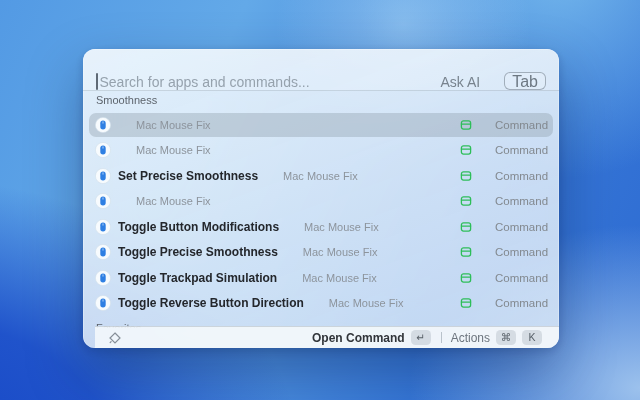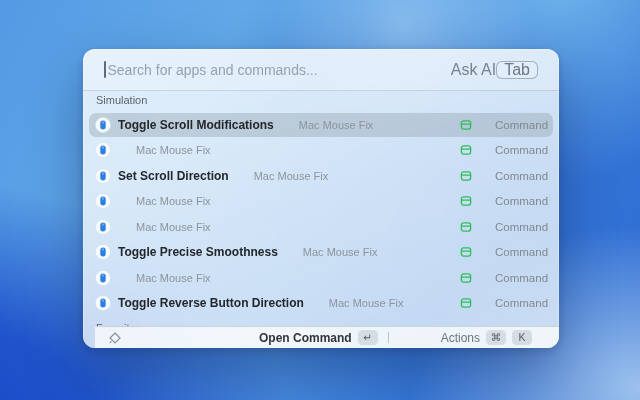--- a/index.html
+++ b/index.html
@@ -15,154 +15,154 @@
   }
   .window{
     position:absolute;left:83px;top:49px;width:476px;height:299px;
     border-radius:12px;
     background:linear-gradient(160deg, rgba(245,249,252,0.88) 0%, rgba(230,239,247,0.85) 55%, rgba(223,234,245,0.82) 100%);
     backdrop-filter: blur(22px) saturate(1.15);
     box-shadow:0 24px 55px rgba(8,28,80,0.38), 0 3px 10px rgba(8,28,80,0.20), inset 0 0 0 0.5px rgba(255,255,255,0.55);
     overflow:hidden;
   }
   
-  .search{height:41px;display:flex;align-items:center;padding:0 21px;
+  .search{height:41px;display:flex;align-items:flex-end;padding:0 13px;
     border-bottom:1px solid rgba(95,112,128,0.22);background:rgba(255,255,255,0.18);}
   .caret{width:1.5px;height:17px;background:#5f6a76;margin-right:2px;border-radius:1px;}
   .ph{font-size:14px;color:#96a2ad;flex:1;white-space:nowrap;}
-  .askai{font-size:16px;color:#78838e;margin-right:0;}
+  .askai{font-size:14px;color:#78838e;margin-right:24px;}
   .tabkey{font-size:16px;color:#6d7882;border:1px solid rgba(110,122,134,0.55);
     border-radius:6px;padding:1.5px 7px;line-height:13px;background:rgba(255,255,255,0.15);}
   
   .list{padding:0 6px;height:237px;overflow:hidden;}
   .section-label{font-size:11px;line-height:13px;color:#5d646c;padding:3px 7px 6px;}
   .section-label.fav{padding-top:5px;}
   .row{height:23.5px;display:flex;align-items:center;gap:7px;padding:0 6px 0 6px;
     border-radius:7px;margin-bottom:2px;}
   .row.selected{background:rgba(146,160,172,0.40);}
   .app-icon{width:16px;height:16px;flex:0 0 16px;display:flex;}
   .row-title{font-size:12px;font-weight:600;color:#24272c;white-space:nowrap;}
   .row-subtitle{font-size:11px;color:#8d949c;white-space:nowrap;margin-left:18px;}
   .row-spacer{flex:1;}
   .cmd-icon{width:12px;height:12px;flex:0 0 12px;display:flex;}
   .row-accessory{font-size:11.5px;color:#83898f;margin-left:16px;width:52px;text-align:left;}
   
   .footer{position:absolute;left:12px;right:0;bottom:0;height:21px;
-    display:flex;align-items:center;padding:0 27px 0 13px;
+    display:flex;align-items:center;padding:0 17px 0 13px;
     background:rgba(243,247,251,0.92);border-top:1px solid rgba(95,112,128,0.25);}
   .logo{width:14px;height:14px;display:flex;}
   .fspacer{flex:1;}
   .primary{font-size:12px;font-weight:600;color:#31353a;}
-  .secondary{font-size:12px;color:#6d757e;margin-left:43px;}
+  .secondary{font-size:12px;color:#6d757e;}
   .key{font-size:10.5px;color:#596169;background:rgba(120,132,144,0.22);
     border-radius:4.5px;min-width:11px;text-align:center;padding:1px 4.5px;line-height:13px;margin-left:6px;}
   .vsep{width:1px;height:11px;background:rgba(120,132,144,0.45);margin:0 9px 0 10px;}
 </style>
 </head>
 <body>
 
 <div class="window">
 
   <div class="search">
     <span class="caret"></span>
     <span class="ph">Search for apps and commands...</span>
     <span class="askai">Ask AI</span>
     <span class="tabkey">Tab</span>
   </div>
 
   <div class="list">
-    <div class="section-label">Simulation</div>
+    <div class="section-label">Smoothness</div>
     <div class="rows">
 
         <div class="row selected">
           <span class="app-icon">
             <svg viewBox="0 0 16 16" width="16" height="16">
               <circle cx="8" cy="8" r="7.6" fill="#f7fbfe" stroke="#d2dfea" stroke-width="0.6"></circle>
               <rect x="5.3" y="3.5" width="5.4" height="9" rx="2.7" fill="#2e7fe3"></rect>
               <rect x="7.55" y="4.3" width="0.9" height="2.5" rx="0.45" fill="#bcd9f7"></rect>
             </svg>
           </span>
-          <span class="row-title">Toggle Scroll Modifications</span>
-          <span class="row-subtitle">Mac Mouse Fix</span>
-          <span class="row-spacer"></span>
-          <span class="cmd-icon">
-            <svg viewBox="0 0 12 12" width="12" height="12" fill="none" stroke="#2ebe59" stroke-width="1.3" stroke-linecap="round">
-              <rect x="1.4" y="1.9" width="9.2" height="8.2" rx="2.1"></rect>
-              <line x1="1.4" y1="5.1" x2="10.6" y2="5.1"></line>
-            </svg>
-          </span>
-          <span class="row-accessory">Command</span>
-        </div>
-
-        <div class="row">
-          <span class="app-icon">
-            <svg viewBox="0 0 16 16" width="16" height="16">
-              <circle cx="8" cy="8" r="7.6" fill="#f7fbfe" stroke="#d2dfea" stroke-width="0.6"></circle>
-              <rect x="5.3" y="3.5" width="5.4" height="9" rx="2.7" fill="#2e7fe3"></rect>
-              <rect x="7.55" y="4.3" width="0.9" height="2.5" rx="0.45" fill="#bcd9f7"></rect>
-            </svg>
-          </span>
-          <span class="row-subtitle">Mac Mouse Fix</span>
-          <span class="row-spacer"></span>
-          <span class="cmd-icon">
-            <svg viewBox="0 0 12 12" width="12" height="12" fill="none" stroke="#2ebe59" stroke-width="1.3" stroke-linecap="round">
-              <rect x="1.4" y="1.9" width="9.2" height="8.2" rx="2.1"></rect>
-              <line x1="1.4" y1="5.1" x2="10.6" y2="5.1"></line>
-            </svg>
-          </span>
-          <span class="row-accessory">Command</span>
-        </div>
-
-        <div class="row">
-          <span class="app-icon">
-            <svg viewBox="0 0 16 16" width="16" height="16">
-              <circle cx="8" cy="8" r="7.6" fill="#f7fbfe" stroke="#d2dfea" stroke-width="0.6"></circle>
-              <rect x="5.3" y="3.5" width="5.4" height="9" rx="2.7" fill="#2e7fe3"></rect>
-              <rect x="7.55" y="4.3" width="0.9" height="2.5" rx="0.45" fill="#bcd9f7"></rect>
-            </svg>
-          </span>
-          <span class="row-title">Set Scroll Direction</span>
-          <span class="row-subtitle">Mac Mouse Fix</span>
-          <span class="row-spacer"></span>
-          <span class="cmd-icon">
-            <svg viewBox="0 0 12 12" width="12" height="12" fill="none" stroke="#2ebe59" stroke-width="1.3" stroke-linecap="round">
-              <rect x="1.4" y="1.9" width="9.2" height="8.2" rx="2.1"></rect>
-              <line x1="1.4" y1="5.1" x2="10.6" y2="5.1"></line>
-            </svg>
-          </span>
-          <span class="row-accessory">Command</span>
-        </div>
-
-        <div class="row">
-          <span class="app-icon">
-            <svg viewBox="0 0 16 16" width="16" height="16">
-              <circle cx="8" cy="8" r="7.6" fill="#f7fbfe" stroke="#d2dfea" stroke-width="0.6"></circle>
-              <rect x="5.3" y="3.5" width="5.4" height="9" rx="2.7" fill="#2e7fe3"></rect>
-              <rect x="7.55" y="4.3" width="0.9" height="2.5" rx="0.45" fill="#bcd9f7"></rect>
-            </svg>
-          </span>
-          <span class="row-subtitle">Mac Mouse Fix</span>
-          <span class="row-spacer"></span>
-          <span class="cmd-icon">
-            <svg viewBox="0 0 12 12" width="12" height="12" fill="none" stroke="#2ebe59" stroke-width="1.3" stroke-linecap="round">
-              <rect x="1.4" y="1.9" width="9.2" height="8.2" rx="2.1"></rect>
-              <line x1="1.4" y1="5.1" x2="10.6" y2="5.1"></line>
-            </svg>
-          </span>
-          <span class="row-accessory">Command</span>
-        </div>
-
-        <div class="row">
-          <span class="app-icon">
-            <svg viewBox="0 0 16 16" width="16" height="16">
-              <circle cx="8" cy="8" r="7.6" fill="#f7fbfe" stroke="#d2dfea" stroke-width="0.6"></circle>
-              <rect x="5.3" y="3.5" width="5.4" height="9" rx="2.7" fill="#2e7fe3"></rect>
-              <rect x="7.55" y="4.3" width="0.9" height="2.5" rx="0.45" fill="#bcd9f7"></rect>
-            </svg>
-          </span>
+          <span class="row-subtitle">Mac Mouse Fix</span>
+          <span class="row-spacer"></span>
+          <span class="cmd-icon">
+            <svg viewBox="0 0 12 12" width="12" height="12" fill="none" stroke="#2ebe59" stroke-width="1.3" stroke-linecap="round">
+              <rect x="1.4" y="1.9" width="9.2" height="8.2" rx="2.1"></rect>
+              <line x1="1.4" y1="5.1" x2="10.6" y2="5.1"></line>
+            </svg>
+          </span>
+          <span class="row-accessory">Command</span>
+        </div>
+
+        <div class="row">
+          <span class="app-icon">
+            <svg viewBox="0 0 16 16" width="16" height="16">
+              <circle cx="8" cy="8" r="7.6" fill="#f7fbfe" stroke="#d2dfea" stroke-width="0.6"></circle>
+              <rect x="5.3" y="3.5" width="5.4" height="9" rx="2.7" fill="#2e7fe3"></rect>
+              <rect x="7.55" y="4.3" width="0.9" height="2.5" rx="0.45" fill="#bcd9f7"></rect>
+            </svg>
+          </span>
+          <span class="row-subtitle">Mac Mouse Fix</span>
+          <span class="row-spacer"></span>
+          <span class="cmd-icon">
+            <svg viewBox="0 0 12 12" width="12" height="12" fill="none" stroke="#2ebe59" stroke-width="1.3" stroke-linecap="round">
+              <rect x="1.4" y="1.9" width="9.2" height="8.2" rx="2.1"></rect>
+              <line x1="1.4" y1="5.1" x2="10.6" y2="5.1"></line>
+            </svg>
+          </span>
+          <span class="row-accessory">Command</span>
+        </div>
+
+        <div class="row">
+          <span class="app-icon">
+            <svg viewBox="0 0 16 16" width="16" height="16">
+              <circle cx="8" cy="8" r="7.6" fill="#f7fbfe" stroke="#d2dfea" stroke-width="0.6"></circle>
+              <rect x="5.3" y="3.5" width="5.4" height="9" rx="2.7" fill="#2e7fe3"></rect>
+              <rect x="7.55" y="4.3" width="0.9" height="2.5" rx="0.45" fill="#bcd9f7"></rect>
+            </svg>
+          </span>
+          <span class="row-title">Set Precise Smoothness</span>
+          <span class="row-subtitle">Mac Mouse Fix</span>
+          <span class="row-spacer"></span>
+          <span class="cmd-icon">
+            <svg viewBox="0 0 12 12" width="12" height="12" fill="none" stroke="#2ebe59" stroke-width="1.3" stroke-linecap="round">
+              <rect x="1.4" y="1.9" width="9.2" height="8.2" rx="2.1"></rect>
+              <line x1="1.4" y1="5.1" x2="10.6" y2="5.1"></line>
+            </svg>
+          </span>
+          <span class="row-accessory">Command</span>
+        </div>
+
+        <div class="row">
+          <span class="app-icon">
+            <svg viewBox="0 0 16 16" width="16" height="16">
+              <circle cx="8" cy="8" r="7.6" fill="#f7fbfe" stroke="#d2dfea" stroke-width="0.6"></circle>
+              <rect x="5.3" y="3.5" width="5.4" height="9" rx="2.7" fill="#2e7fe3"></rect>
+              <rect x="7.55" y="4.3" width="0.9" height="2.5" rx="0.45" fill="#bcd9f7"></rect>
+            </svg>
+          </span>
+          <span class="row-subtitle">Mac Mouse Fix</span>
+          <span class="row-spacer"></span>
+          <span class="cmd-icon">
+            <svg viewBox="0 0 12 12" width="12" height="12" fill="none" stroke="#2ebe59" stroke-width="1.3" stroke-linecap="round">
+              <rect x="1.4" y="1.9" width="9.2" height="8.2" rx="2.1"></rect>
+              <line x1="1.4" y1="5.1" x2="10.6" y2="5.1"></line>
+            </svg>
+          </span>
+          <span class="row-accessory">Command</span>
+        </div>
+
+        <div class="row">
+          <span class="app-icon">
+            <svg viewBox="0 0 16 16" width="16" height="16">
+              <circle cx="8" cy="8" r="7.6" fill="#f7fbfe" stroke="#d2dfea" stroke-width="0.6"></circle>
+              <rect x="5.3" y="3.5" width="5.4" height="9" rx="2.7" fill="#2e7fe3"></rect>
+              <rect x="7.55" y="4.3" width="0.9" height="2.5" rx="0.45" fill="#bcd9f7"></rect>
+            </svg>
+          </span>
+          <span class="row-title">Toggle Button Modifications</span>
           <span class="row-subtitle">Mac Mouse Fix</span>
           <span class="row-spacer"></span>
           <span class="cmd-icon">
             <svg viewBox="0 0 12 12" width="12" height="12" fill="none" stroke="#2ebe59" stroke-width="1.3" stroke-linecap="round">
               <rect x="1.4" y="1.9" width="9.2" height="8.2" rx="2.1"></rect>
               <line x1="1.4" y1="5.1" x2="10.6" y2="5.1"></line>
             </svg>
           </span>
           <span class="row-accessory">Command</span>
         </div>
@@ -188,20 +188,21 @@
         </div>
 
         <div class="row">
           <span class="app-icon">
             <svg viewBox="0 0 16 16" width="16" height="16">
               <circle cx="8" cy="8" r="7.6" fill="#f7fbfe" stroke="#d2dfea" stroke-width="0.6"></circle>
               <rect x="5.3" y="3.5" width="5.4" height="9" rx="2.7" fill="#2e7fe3"></rect>
               <rect x="7.55" y="4.3" width="0.9" height="2.5" rx="0.45" fill="#bcd9f7"></rect>
             </svg>
           </span>
+          <span class="row-title">Toggle Trackpad Simulation</span>
           <span class="row-subtitle">Mac Mouse Fix</span>
           <span class="row-spacer"></span>
           <span class="cmd-icon">
             <svg viewBox="0 0 12 12" width="12" height="12" fill="none" stroke="#2ebe59" stroke-width="1.3" stroke-linecap="round">
               <rect x="1.4" y="1.9" width="9.2" height="8.2" rx="2.1"></rect>
               <line x1="1.4" y1="5.1" x2="10.6" y2="5.1"></line>
             </svg>
           </span>
           <span class="row-accessory">Command</span>
         </div>

